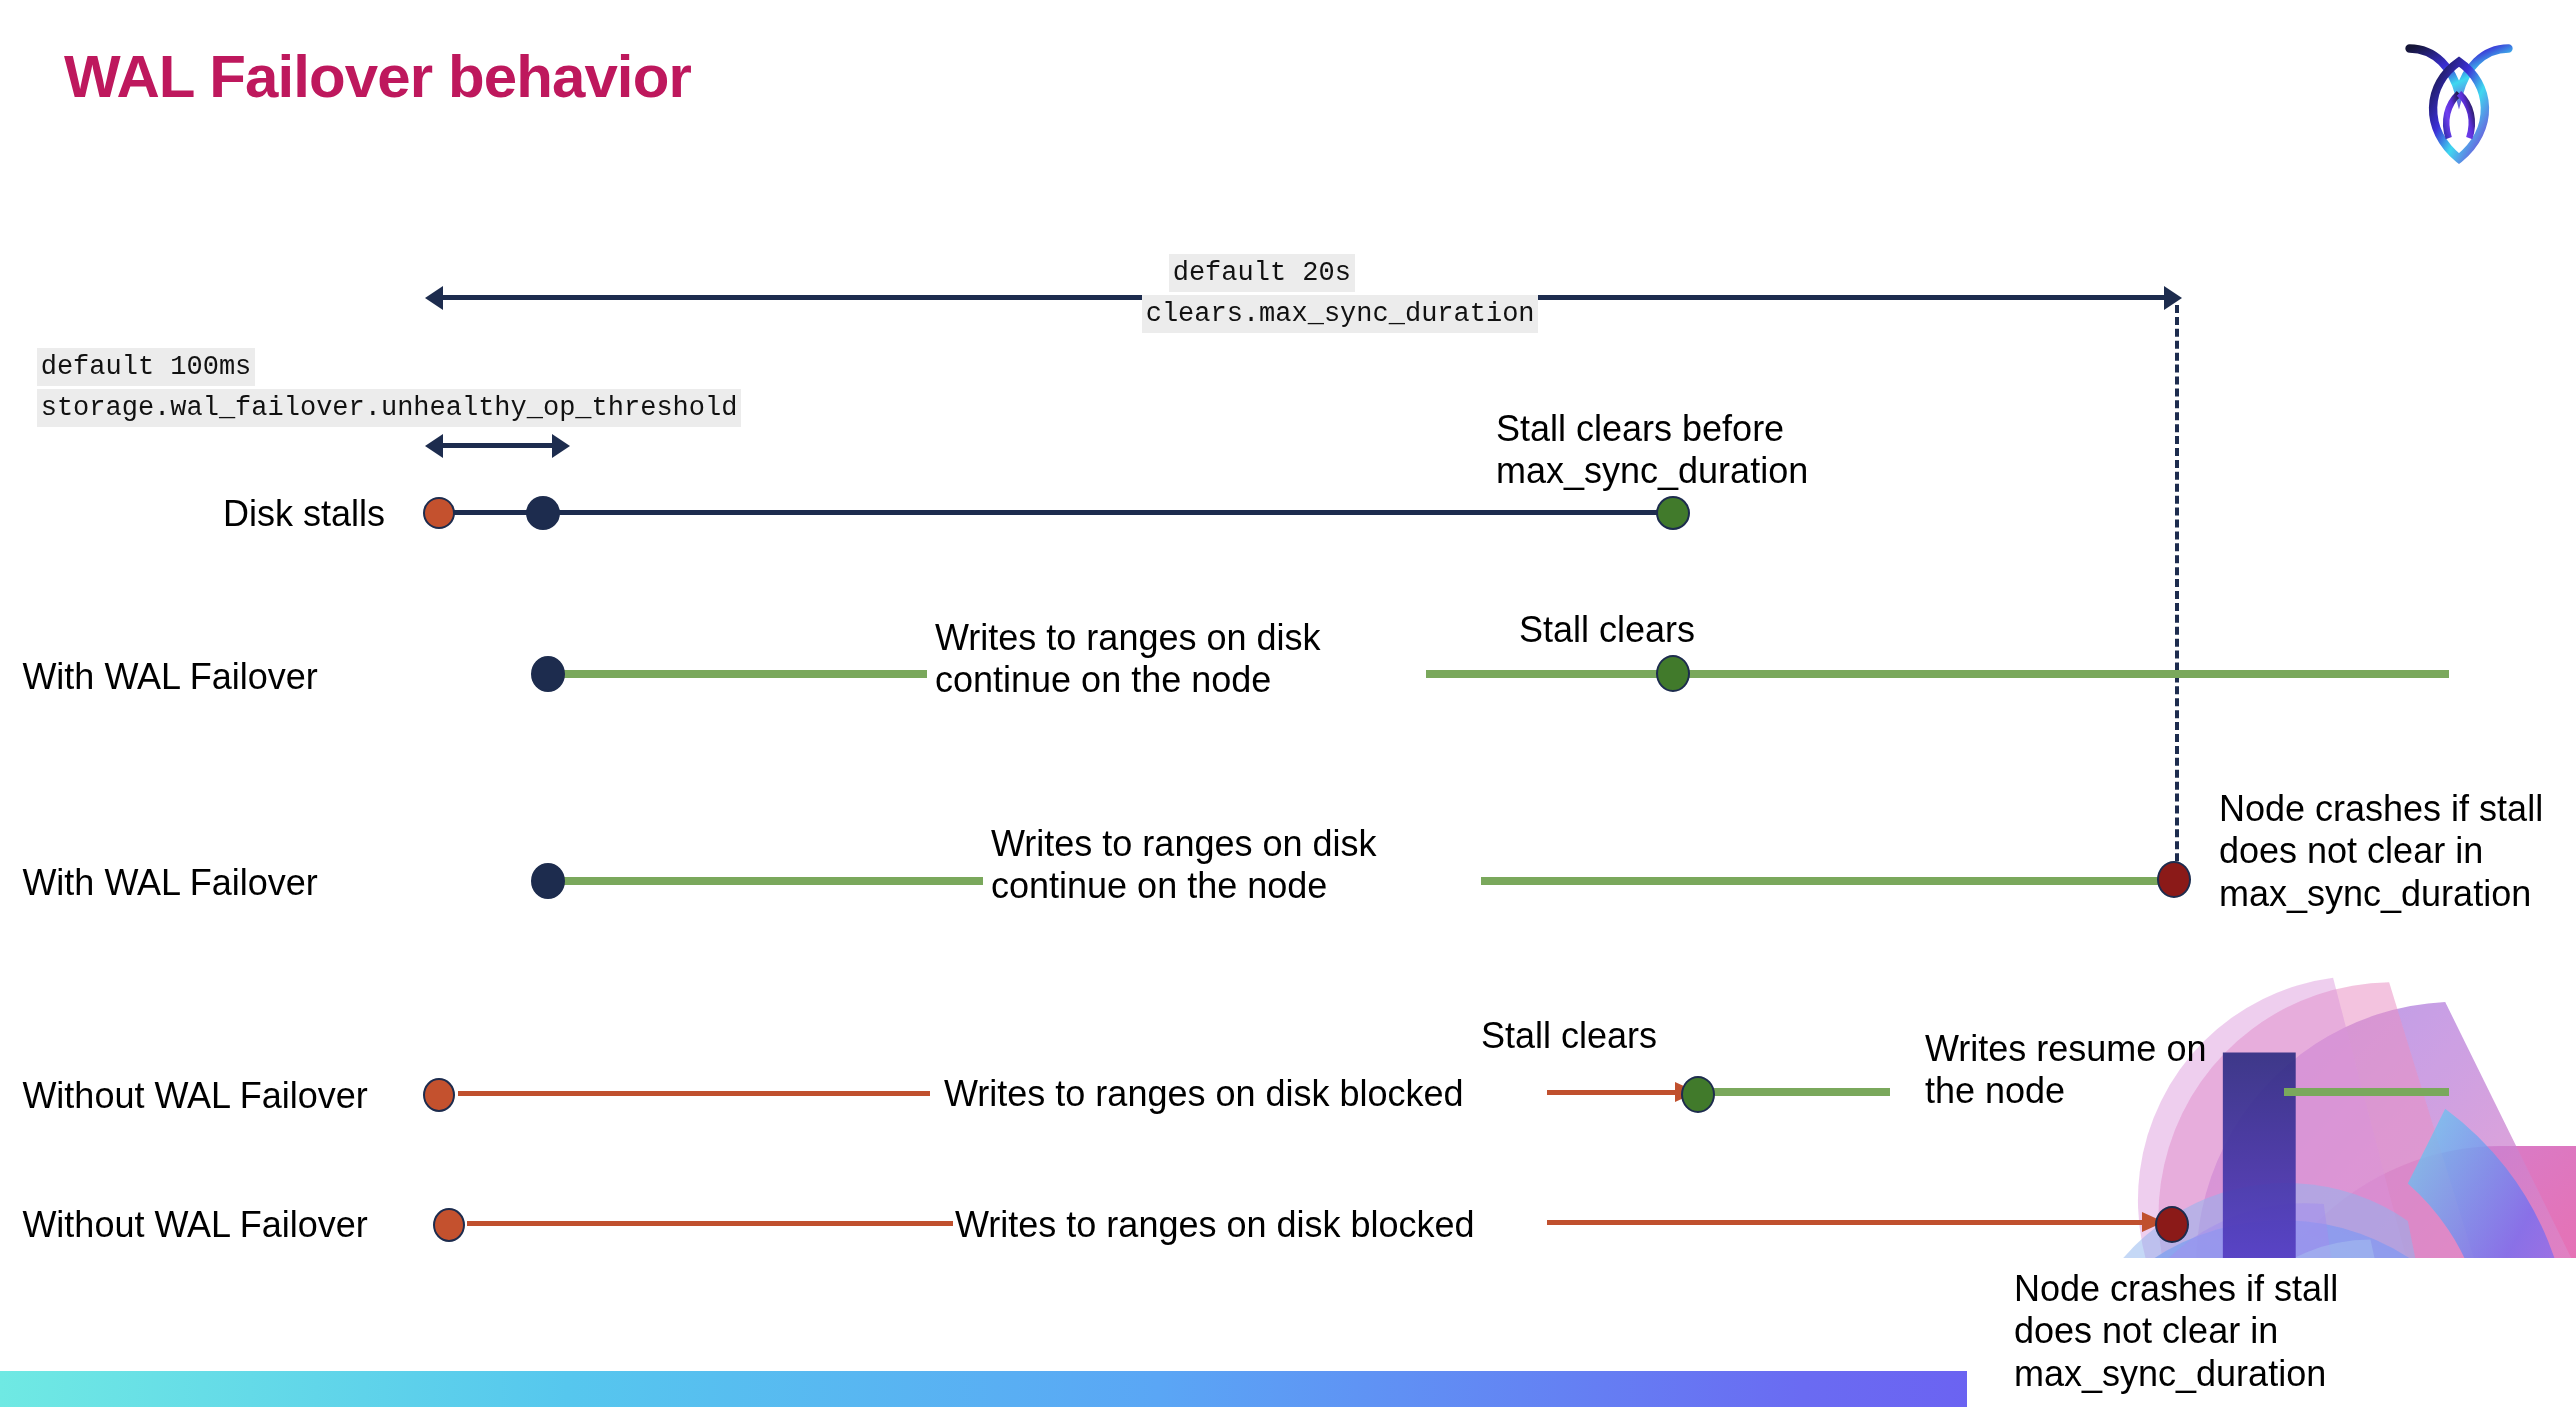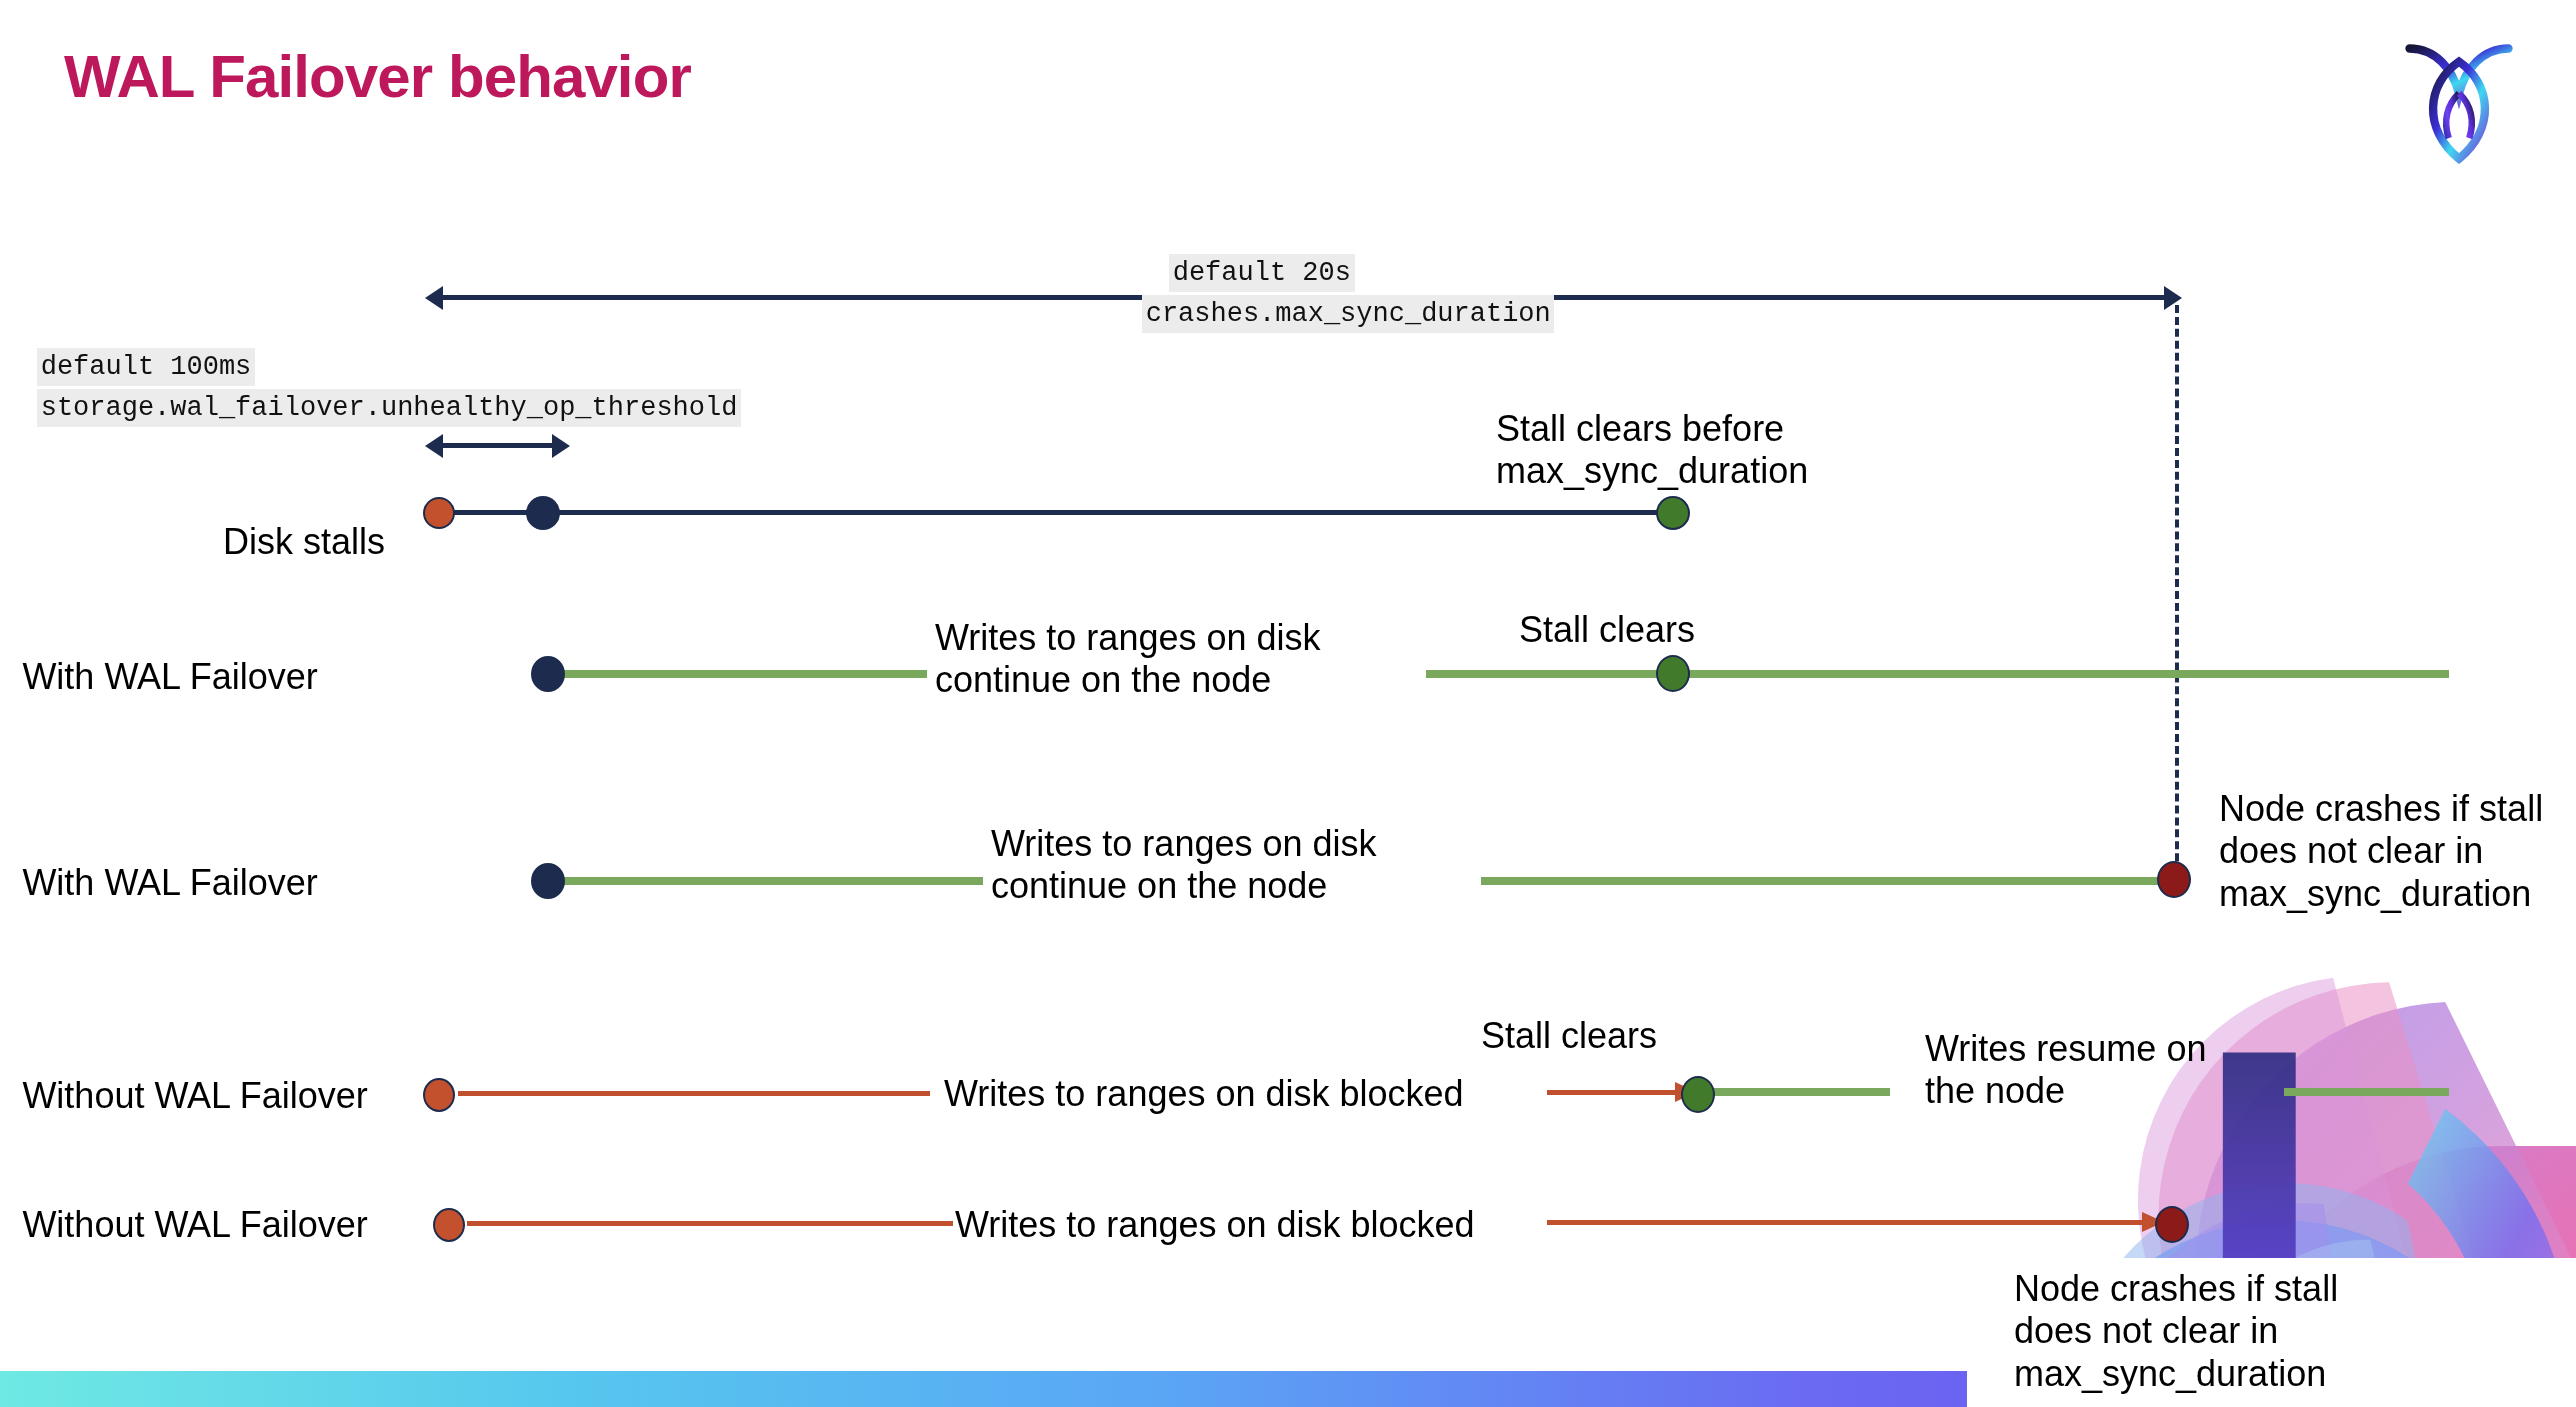--- a/index.html
+++ b/index.html
@@ -173,34 +173,34 @@
     <path d="M65 70 C78 82 82 100 76 118" fill="none" stroke="url(#lg2)" stroke-width="7"></path>
   </svg>
 
   <div class="measure" style="left:425px;top:284px;width:1757px;">
     <div class="ahL"></div>
     <div class="bar"></div>
     <div class="ahR"></div>
   </div>
 
   <div class="code-chip" style="left:1142px;top:254px;margin-left:27px;">default 20s</div>
-  <div class="code-chip" style="left:1142px;top:295px;">crashes.max_sync_duration</div>
+  <div class="code-chip" style="left:1142px;top:295px;">clears.max_sync_duration</div>
 
   <div class="code-chip" style="left:37px;top:348px;">default 100ms</div>
   <div class="code-chip" style="left:37px;top:389px;">storage.wal_failover.unhealthy_op_threshold</div>
 
   <div class="measure" style="left:425px;top:432px;width:145px;">
     <div class="ahL"></div>
     <div class="bar"></div>
     <div class="ahR"></div>
   </div>
 
   <div class="vdash" style="left:2175px;top:305px;height:580px;"></div>
 
-  <div class="rowname" style="left:223px;top:521px;">Disk stalls</div>
+  <div class="rowname" style="left:223px;top:493px;">Disk stalls</div>
   <div class="seg navy" style="left:439px;top:510px;width:1236px;"></div>
   <div class="dot orange" style="left:423px;top:497px;width:32px;height:32px;"></div>
   <div class="dot navy" style="left:526px;top:496px;width:34px;height:34px;"></div>
   <div class="dot green" style="left:1656px;top:496px;width:34px;height:34px;"></div>
   <div class="lbl c" style="left:1496px;top:408px;width:355px;">Stall clears before
 max_sync_duration</div>
 
   <div class="rowname" style="left:22.4px;top:656px;">With WAL Failover</div>
   <div class="seg green" style="left:551px;top:670px;width:376px;"></div>
   <div class="seg green" style="left:1426px;top:670px;width:1023px;"></div>

